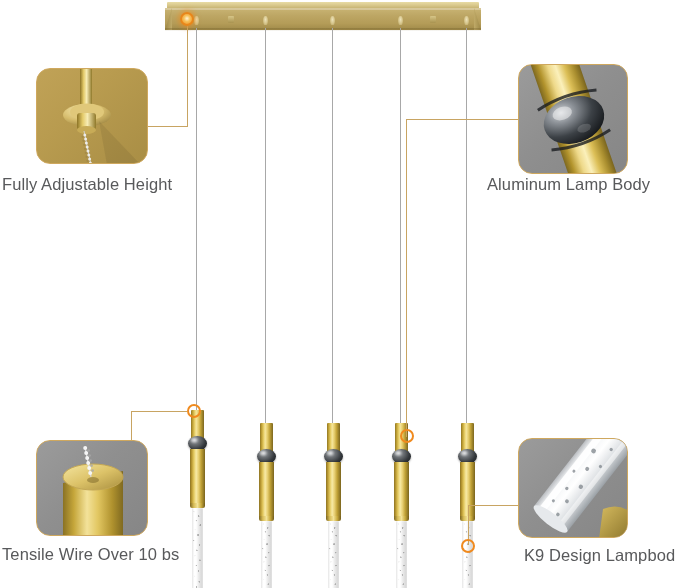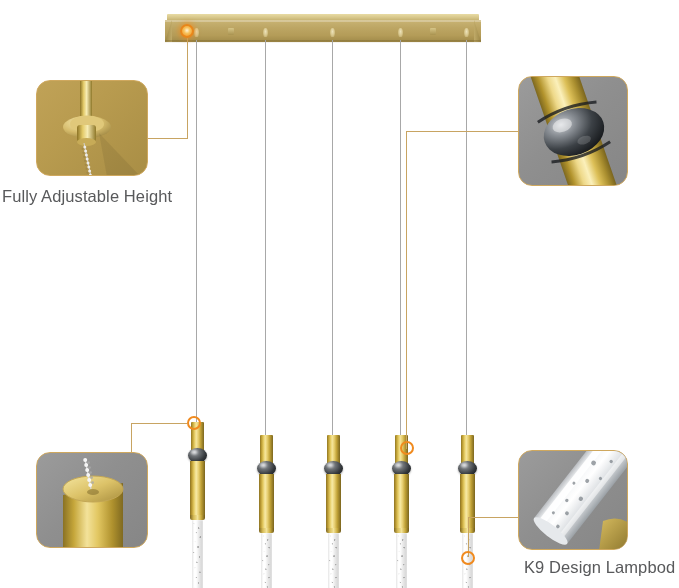--- a/index.html
+++ b/index.html
@@ -1,18 +1,18 @@
 <!DOCTYPE html>
 <html><head>
 <meta charset="utf-8">
 <style>
   html,body{margin:0;padding:0;background:#ffffff;}
   body{width:679px;height:588px;position:relative;overflow:hidden;
        font-family:"Liberation Sans","DejaVu Sans",sans-serif;}
-  #stage{position:absolute;left:0;top:0;width:679px;height:440px;background:#fff;margin-top:12px;}
+  #stage{position:absolute;left:0;top:0;width:679px;height:440px;background:#fff;}
   .canopy-top{position:absolute;left:167px;top:2px;width:312px;height:7px;
     background:linear-gradient(to bottom,#e8dba4 0%,#d9c98d 45%,#c2ad6b 100%);
     border-radius:1px;}
   .canopy-face{position:absolute;left:165px;top:8px;width:316px;height:22px;
     background:linear-gradient(to bottom,#c9b474 0%,#bda664 35%,#b49c58 70%,#a08a49 100%);}
   .canopy-face:after{content:"";position:absolute;left:0;top:0;right:0;height:2px;
     background:rgba(255,255,255,.28);}
   .canopy-l{position:absolute;left:165px;top:8px;width:7px;height:22px;
     background:linear-gradient(to right,#9c8746,#c0aa68);
     clip-path:polygon(0 100%,100% 0,100% 100%);}
@@ -275,20 +275,21 @@
           <rect x="32" y="-22" width="46" height="154" fill="url(#tubeG)"></rect>
           <ellipse cx="55" cy="55" rx="31" ry="23" fill="url(#ringG)"></ellipse>
           <ellipse cx="46" cy="45" rx="10" ry="6.5" fill="#fff" opacity="0.45"></ellipse>
           <ellipse cx="62" cy="66" rx="7" ry="4" fill="#fff" opacity="0.16"></ellipse>
           <path d="M24 34 Q55 26 86 34" stroke="#1a1d20" stroke-width="3" fill="none" opacity="0.8"></path>
           <path d="M24 76 Q55 84 86 76" stroke="#1a1d20" stroke-width="3" fill="none" opacity="0.8"></path>
         </g>
       </svg>
     </div>
   </div>
+  <div class="label" style="left:487px;top:174px;">Aluminum Lamp Body</div>
 
   <div class="callout gray" style="left:36px;top:440px;width:112px;height:96px;">
     <div class="art">
       <svg viewBox="0 0 112 96" width="112" height="96" preserveAspectRatio="none">
         <defs>
           <linearGradient id="cylG" x1="0" y1="0" x2="1" y2="0">
             <stop offset="0%" stop-color="#8a7224"></stop>
               <stop offset="18%" stop-color="#c5a63a"></stop>
             <stop offset="40%" stop-color="#f3e29a"></stop>
               <stop offset="58%" stop-color="#e2c762"></stop>
@@ -319,20 +320,21 @@
           <circle cx="55.6" cy="29.6" r="1.4"></circle>
             <circle cx="54.6" cy="24.6" r="1.4"></circle>
           <circle cx="53.6" cy="19.6" r="1.4"></circle>
             <circle cx="52.6" cy="14.6" r="1.4"></circle>
           <circle cx="51.6" cy="9.6" r="1.4"></circle>
         </g>
         <ellipse cx="56" cy="39" rx="6" ry="3" fill="#6e5b22" opacity="0.45"></ellipse>
       </svg>
     </div>
   </div>
+  <div class="label" style="left:2px;top:544px;">Tensile Wire Over 10 bs</div>
 
   <div class="callout gray" style="left:518px;top:438px;width:110px;height:100px;">
     <div class="art">
       <svg viewBox="0 0 110 100" width="110" height="100" preserveAspectRatio="none">
         <defs>
           <linearGradient id="crysG" x1="0" y1="0" x2="1" y2="0">
             <stop offset="0%" stop-color="#b9bcc0"></stop>
               <stop offset="16%" stop-color="#f2f4f6"></stop>
             <stop offset="44%" stop-color="#ffffff"></stop>
               <stop offset="72%" stop-color="#dfe2e5"></stop>

